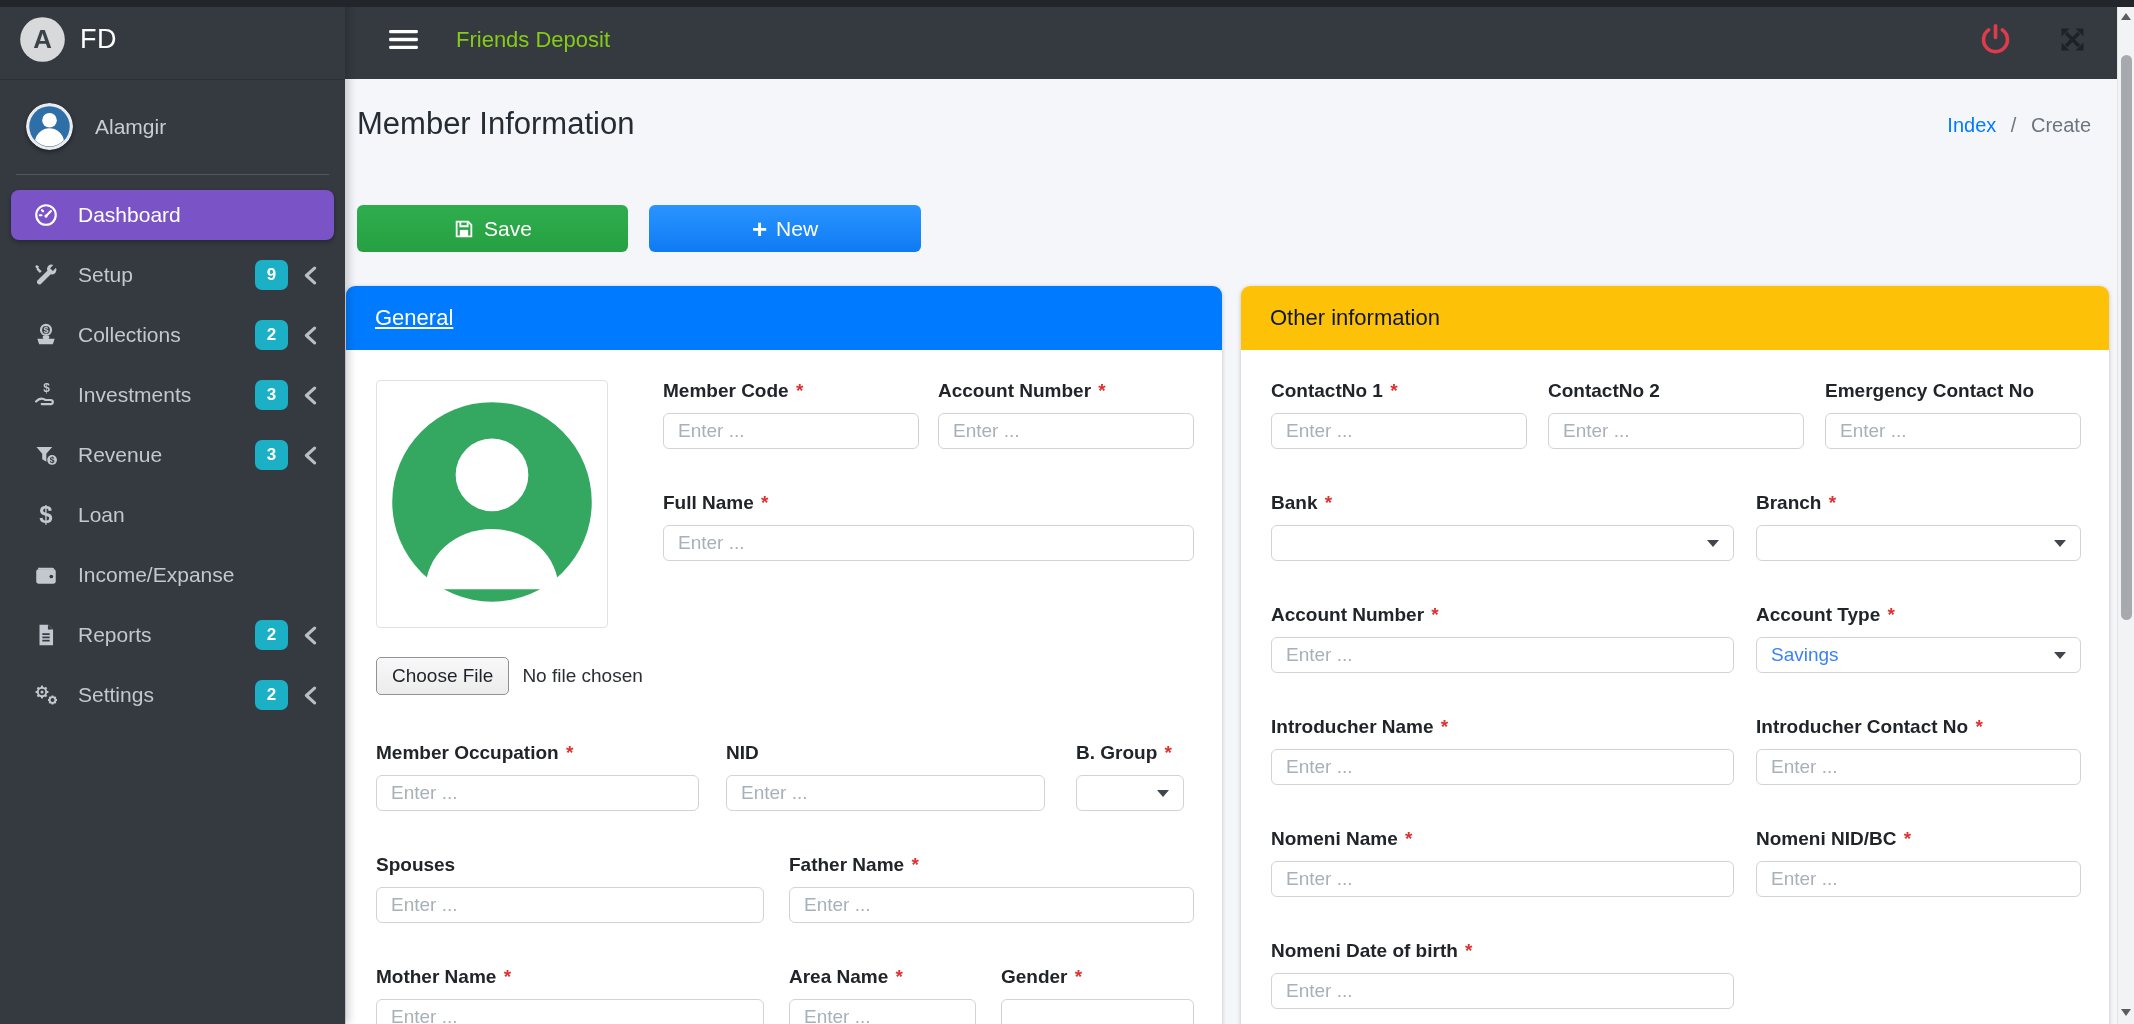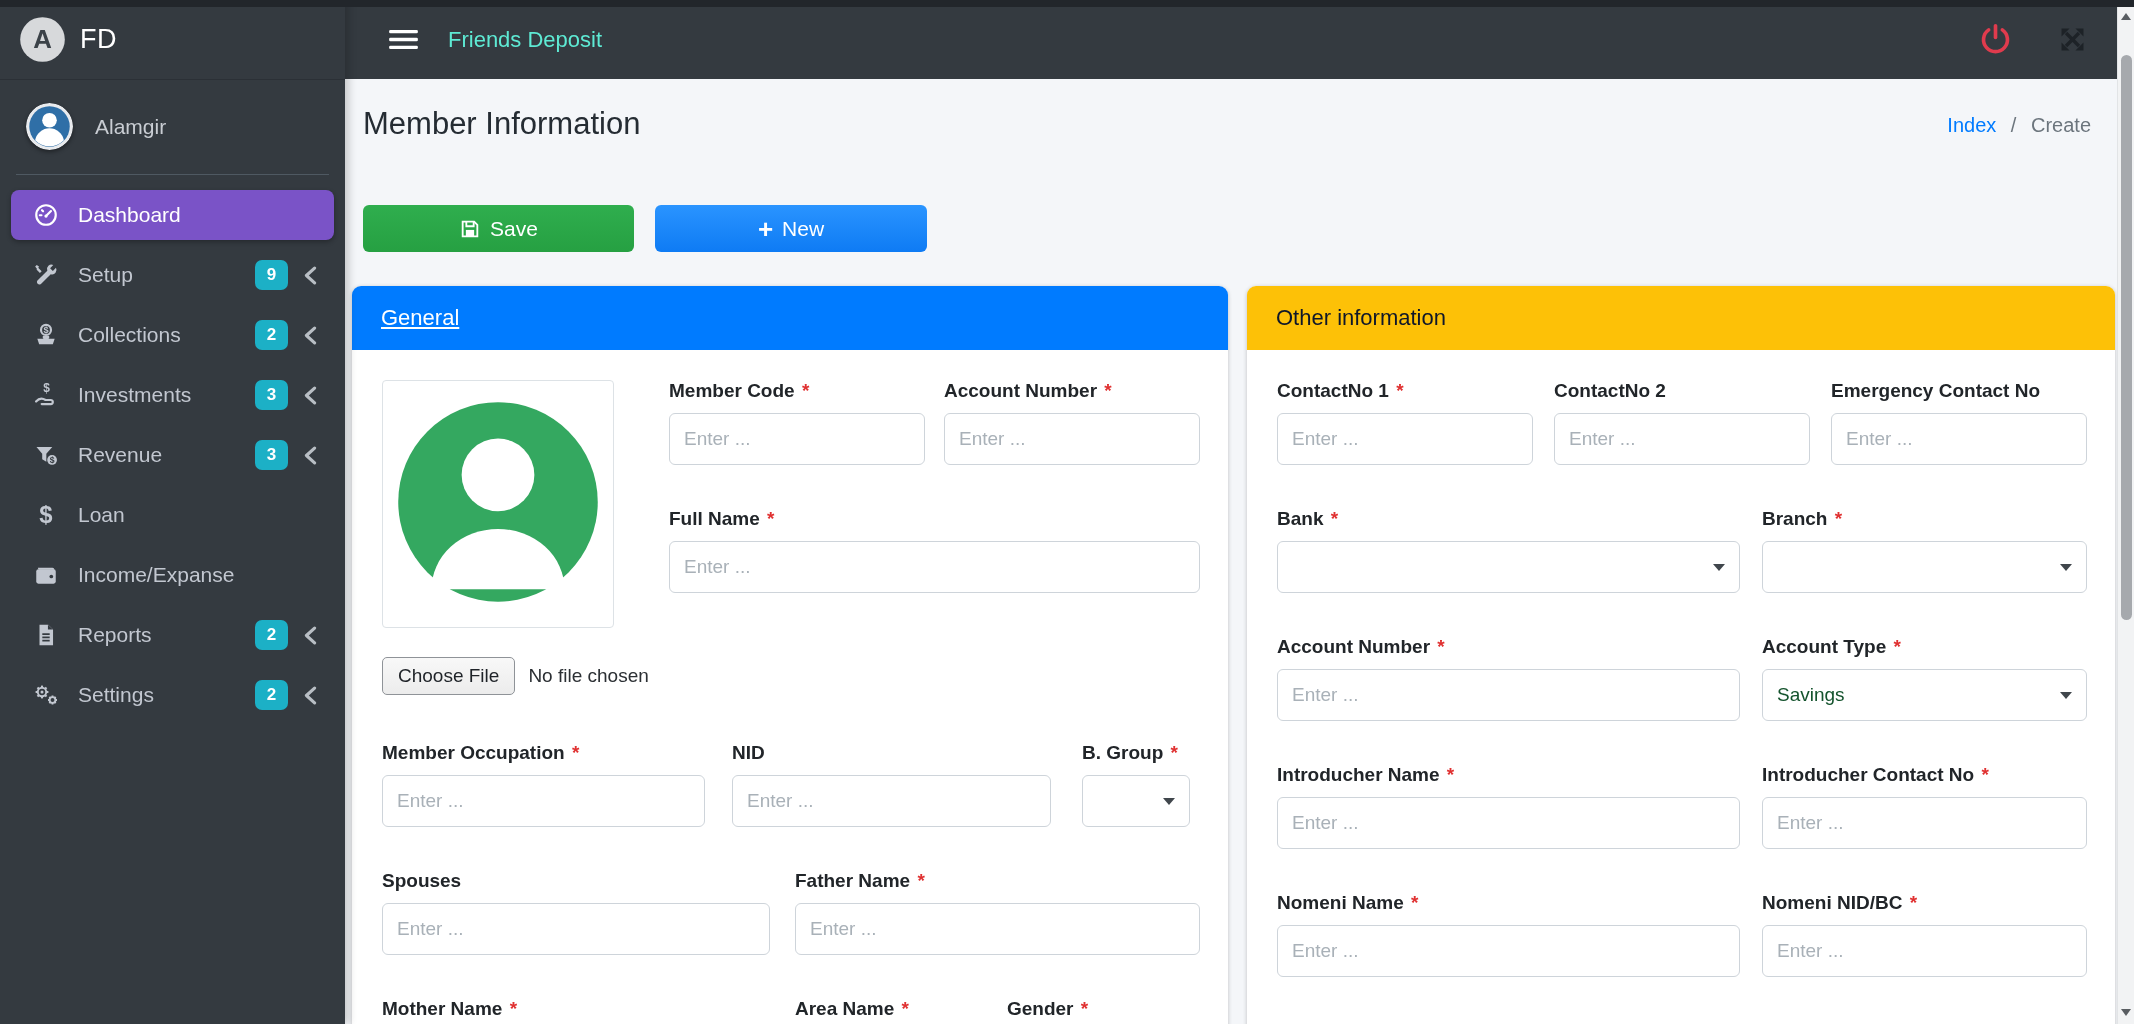--- a/index.html
+++ b/index.html
@@ -23,26 +23,26 @@
   .nav-icon{width:32px;display:inline-flex;justify-content:center;color:inherit;}
   .nav-label{margin-left:16px;font-size:21px;}
   .nav-badge{margin-left:auto;background:#1cb0c6;color:#fff;font-size:17px;font-weight:bold;
              min-width:33px;height:30px;border-radius:7px;display:flex;align-items:center;justify-content:center;}
   .nav-chevron{margin-left:15px;display:inline-flex;color:#b8bec4;}
 
   
   .navbar{position:absolute;left:345px;right:0;top:0;height:79px;background:#343a40;z-index:20;
           display:flex;align-items:center;padding:0 0 0 40px;box-sizing:border-box;}
   .hamburger{display:inline-flex;cursor:pointer;background:none;border:none;padding:4px;}
-  .app-title{color:#5eead4;font-size:22px;margin-left:26px;}
+  .app-title{color:#84cc16;font-size:22px;margin-left:34px;}
   .nav-right{margin-left:auto;display:flex;align-items:center;gap:44px;margin-right:46px;}
   .icon-btn{background:none;border:none;padding:0;display:inline-flex;cursor:pointer;}
 
   
-  .content{position:absolute;left:345px;top:79px;right:17px;bottom:0;padding:28px 12px 0 7px;box-sizing:border-box;}
+  .content{position:absolute;left:345px;top:79px;right:17px;bottom:0;padding:28px 12px 0 1px;box-sizing:border-box;}
   .page-head{display:flex;justify-content:space-between;align-items:flex-start;padding:0 14px 0 11px;}
   .page-title{font-size:31px;font-weight:400;color:#252c33;margin:0;line-height:1.1;}
   .breadcrumb{font-size:20px;margin-top:7px;}
   .bc-link{color:#007bff;text-decoration:none;cursor:pointer;}
   .bc-sep{color:#6c757d;margin:0 9px;}
   .bc-cur{color:#6c757d;}
 
   .btn-row{display:flex;gap:21px;margin:64px 0 0 11px;}
   .btn{height:47px;border-radius:6px;border:none;display:flex;align-items:center;justify-content:center;
        font-size:21px;color:#fff;cursor:pointer;font-family:inherit;}
@@ -53,22 +53,22 @@
 
   .cards{display:flex;gap:19px;margin-top:34px;align-items:flex-start;}
   .card{flex:1;background:#fff;border-radius:9px 9px 0 0;box-shadow:0 1px 4px rgba(0,0,0,.22);}
   .card-header{height:64px;border-radius:9px 9px 0 0;display:flex;align-items:center;padding-left:29px;font-size:22px;}
   .hdr-blue{background:#007bff;color:#fff;text-decoration:underline;}
   .hdr-yellow{background:#fdc107;color:#0f172a;}
   .card-body{padding:30px 28px 40px 30px;}
 
   .flabel{display:block;font-size:19px;font-weight:bold;color:#212529;margin-bottom:11px;white-space:nowrap;}
   .req{color:#e03131;margin-left:2px;}
-  .fcontrol{box-sizing:border-box;width:100%;height:52px;border:1px solid #ced4da;border-radius:6px;
-            background:#fff;font-size:19px;color:#14532d;padding:0 14px;font-family:inherit;}
+  .fcontrol{box-sizing:border-box;width:100%;height:36px;border:1px solid #ced4da;border-radius:6px;
+            background:#fff;font-size:19px;color:#3b82f6;padding:0 14px;font-family:inherit;}
   input.fcontrol::placeholder{color:#a9b1b8;}
   .fselect{display:flex;align-items:center;justify-content:space-between;cursor:pointer;}
   .caret{width:0;height:0;border-left:6px solid transparent;border-right:6px solid transparent;border-top:7px solid #40464c;}
   .fgroup{margin-bottom:43px;}
 
   .g-row1{display:flex;margin-bottom:47px;}
   .avatar-col{width:232px;margin-right:55px;flex:none;}
   .avatar-box{width:232px;height:248px;border:1px solid #dde2e6;border-radius:4px;background:#fff;
               display:flex;align-items:center;justify-content:center;box-sizing:border-box;}
   .file-row{display:flex;align-items:center;margin-top:29px;white-space:nowrap;}

